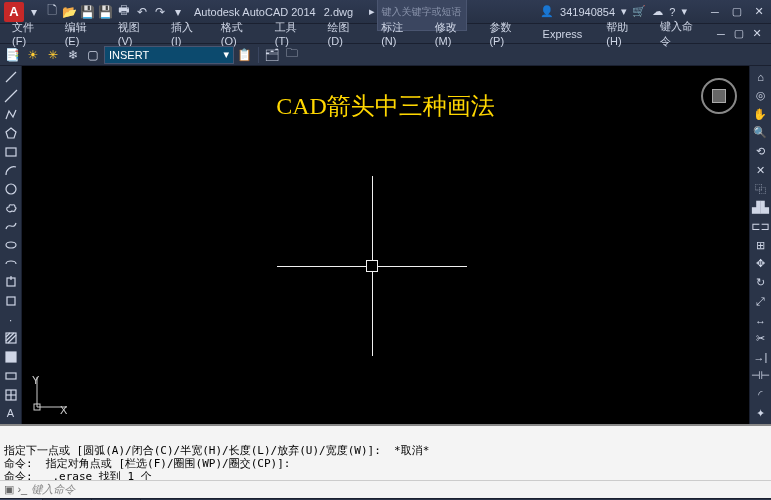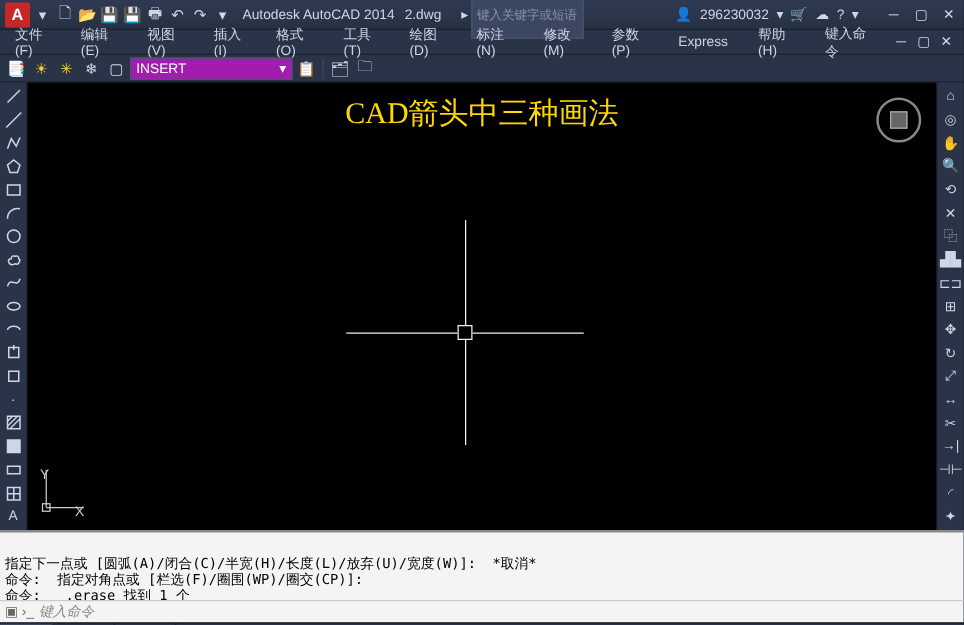--- a/index.html
+++ b/index.html
@@ -8,28 +8,28 @@
 .app-logo { width: 20px; height: 20px; background: #c62828; color: #fff; font-weight: bold; display: flex; align-items: center; justify-content: center; font-size: 13px; border-radius: 2px; }
 .qat-ico { width: 16px; height: 16px; display: flex; align-items: center; justify-content: center; color: #cfd6e6; font-size: 12px; }
 .title-text { color: #cfd6e6; font-size: 11px; margin-left: 6px; }
 .search-box { background: #3b4660; width: 90px; height: 16px; border: 1px solid #4a5570; display: flex; align-items: center; padding: 18px 4px; font-size: 10px; color: #8892aa; }
 .user-area { margin-left: auto; display: flex; align-items: center; gap: 6px; color: #cfd6e6; font-size: 11px; }
 .win-btn { width: 16px; height: 14px; display: flex; align-items: center; justify-content: center; font-size: 11px; color: #cfd6e6; }
 .menubar { height: 20px; background: #2a3448; display: flex; align-items: center; padding: 0 6px; gap: 12px; border-bottom: 1px solid #1a2030; }
 .menu-item { padding: 2px 6px; color: #cfd6e6; font-size: 11px; }
 .toolbar2 { height: 22px; background: #2a3448; display: flex; align-items: center; padding: 0 4px; gap: 2px; border-bottom: 1px solid #1a2030; }
 .tb-ico { width: 18px; height: 18px; display: flex; align-items: center; justify-content: center; font-size: 12px; color: #cfd6e6; }
-.layer-drop { width: 130px; height: 18px; background: #a21caf; border: 1px solid #4a5570; color: #fff; font-size: 11px; display: flex; align-items: center; padding: 0 4px; justify-content: space-between; }
+.layer-drop { width: 130px; height: 18px; background: #0c4a6e; border: 1px solid #4a5570; color: #fff; font-size: 11px; display: flex; align-items: center; padding: 0 4px; justify-content: space-between; }
 .workspace { display: flex; height: 358px; }
 .tool-col { width: 22px; background: #2a3448; display: flex; flex-direction: column; align-items: center; padding: 2px 0; gap: 1px; border-right: 1px solid #1a2030; }
 .tool-col.right { border-right: none; border-left: 1px solid #1a2030; }
 .tool-btn { width: 18px; height: 18px; display: flex; align-items: center; justify-content: center; font-size: 11px; color: #cfd6e6; }
 .tool-btn svg { width: 14px; height: 14px; stroke: #cfd6e6; stroke-width: 1.2; fill: none; }
 .canvas { flex: 1; background: #000; position: relative; }
-.canvas-title { position: absolute; top: 8px; left: 50%; transform: translateX(-50%); font-family: SimSun, serif; font-size: 24px; color: #ffd700; }
+.canvas-title { position: absolute; top: 24px; left: 50%; transform: translateX(-50%); font-family: SimSun, serif; font-size: 24px; color: #ffd700; }
 .crosshair-v { position: absolute; left: 350px; top: 110px; width: 1px; height: 180px; background: #f0f0f0; }
 .crosshair-h { position: absolute; left: 255px; top: 200px; width: 190px; height: 1px; background: #f0f0f0; }
 .crosshair-box { position: absolute; left: 344px; top: 194px; width: 12px; height: 12px; border: 1px solid #f0f0f0; background: #000; }
 .ucs { position: absolute; left: 10px; bottom: 10px; }
 .ucs svg { stroke: #ccc; stroke-width: 1; fill: none; }
 .ucs-y { position: absolute; left: 10px; bottom: 38px; color: #ccc; font-size: 11px; }
 .ucs-x { position: absolute; left: 38px; bottom: 8px; color: #ccc; font-size: 11px; }
 .viewcube { position: absolute; right: 12px; top: 12px; width: 36px; height: 36px; border: 2px solid #888; border-radius: 50%; display: flex; align-items: center; justify-content: center; }
 .viewcube-inner { width: 14px; height: 14px; background: #666; border: 1px solid #aaa; }
 .cmdwin { height: 56px; background: #f4f4f4; color: #000; font-family: SimSun, monospace; font-size: 11px; padding: 18px 4px; border-top: 2px solid #888; line-height: 13px; overflow: hidden; white-space: pre-wrap; }
@@ -57,21 +57,21 @@
   <div class="qat-ico">▾</div>
   <span class="title-text">Autodesk AutoCAD 2014</span>
   <span class="title-text">2.dwg</span>
   <div style="width:12px"></div>
   <span style="color:#cfd6e6">▸</span>
   <div class="search-box">
       <span>键入关键字或短语</span>
     </div>
   <div class="user-area">
     <span>👤</span>
-    <span>296230032</span>
+    <span>341940854</span>
     <span>▾</span>
     <span>🛒</span>
     <span>☁</span>
     <span>?</span>
     <span>▾</span>
     <div style="width:8px"></div>
     <div class="win-btn">─</div>
     <div class="win-btn">▢</div>
     <div class="win-btn">✕</div>
   </div>

